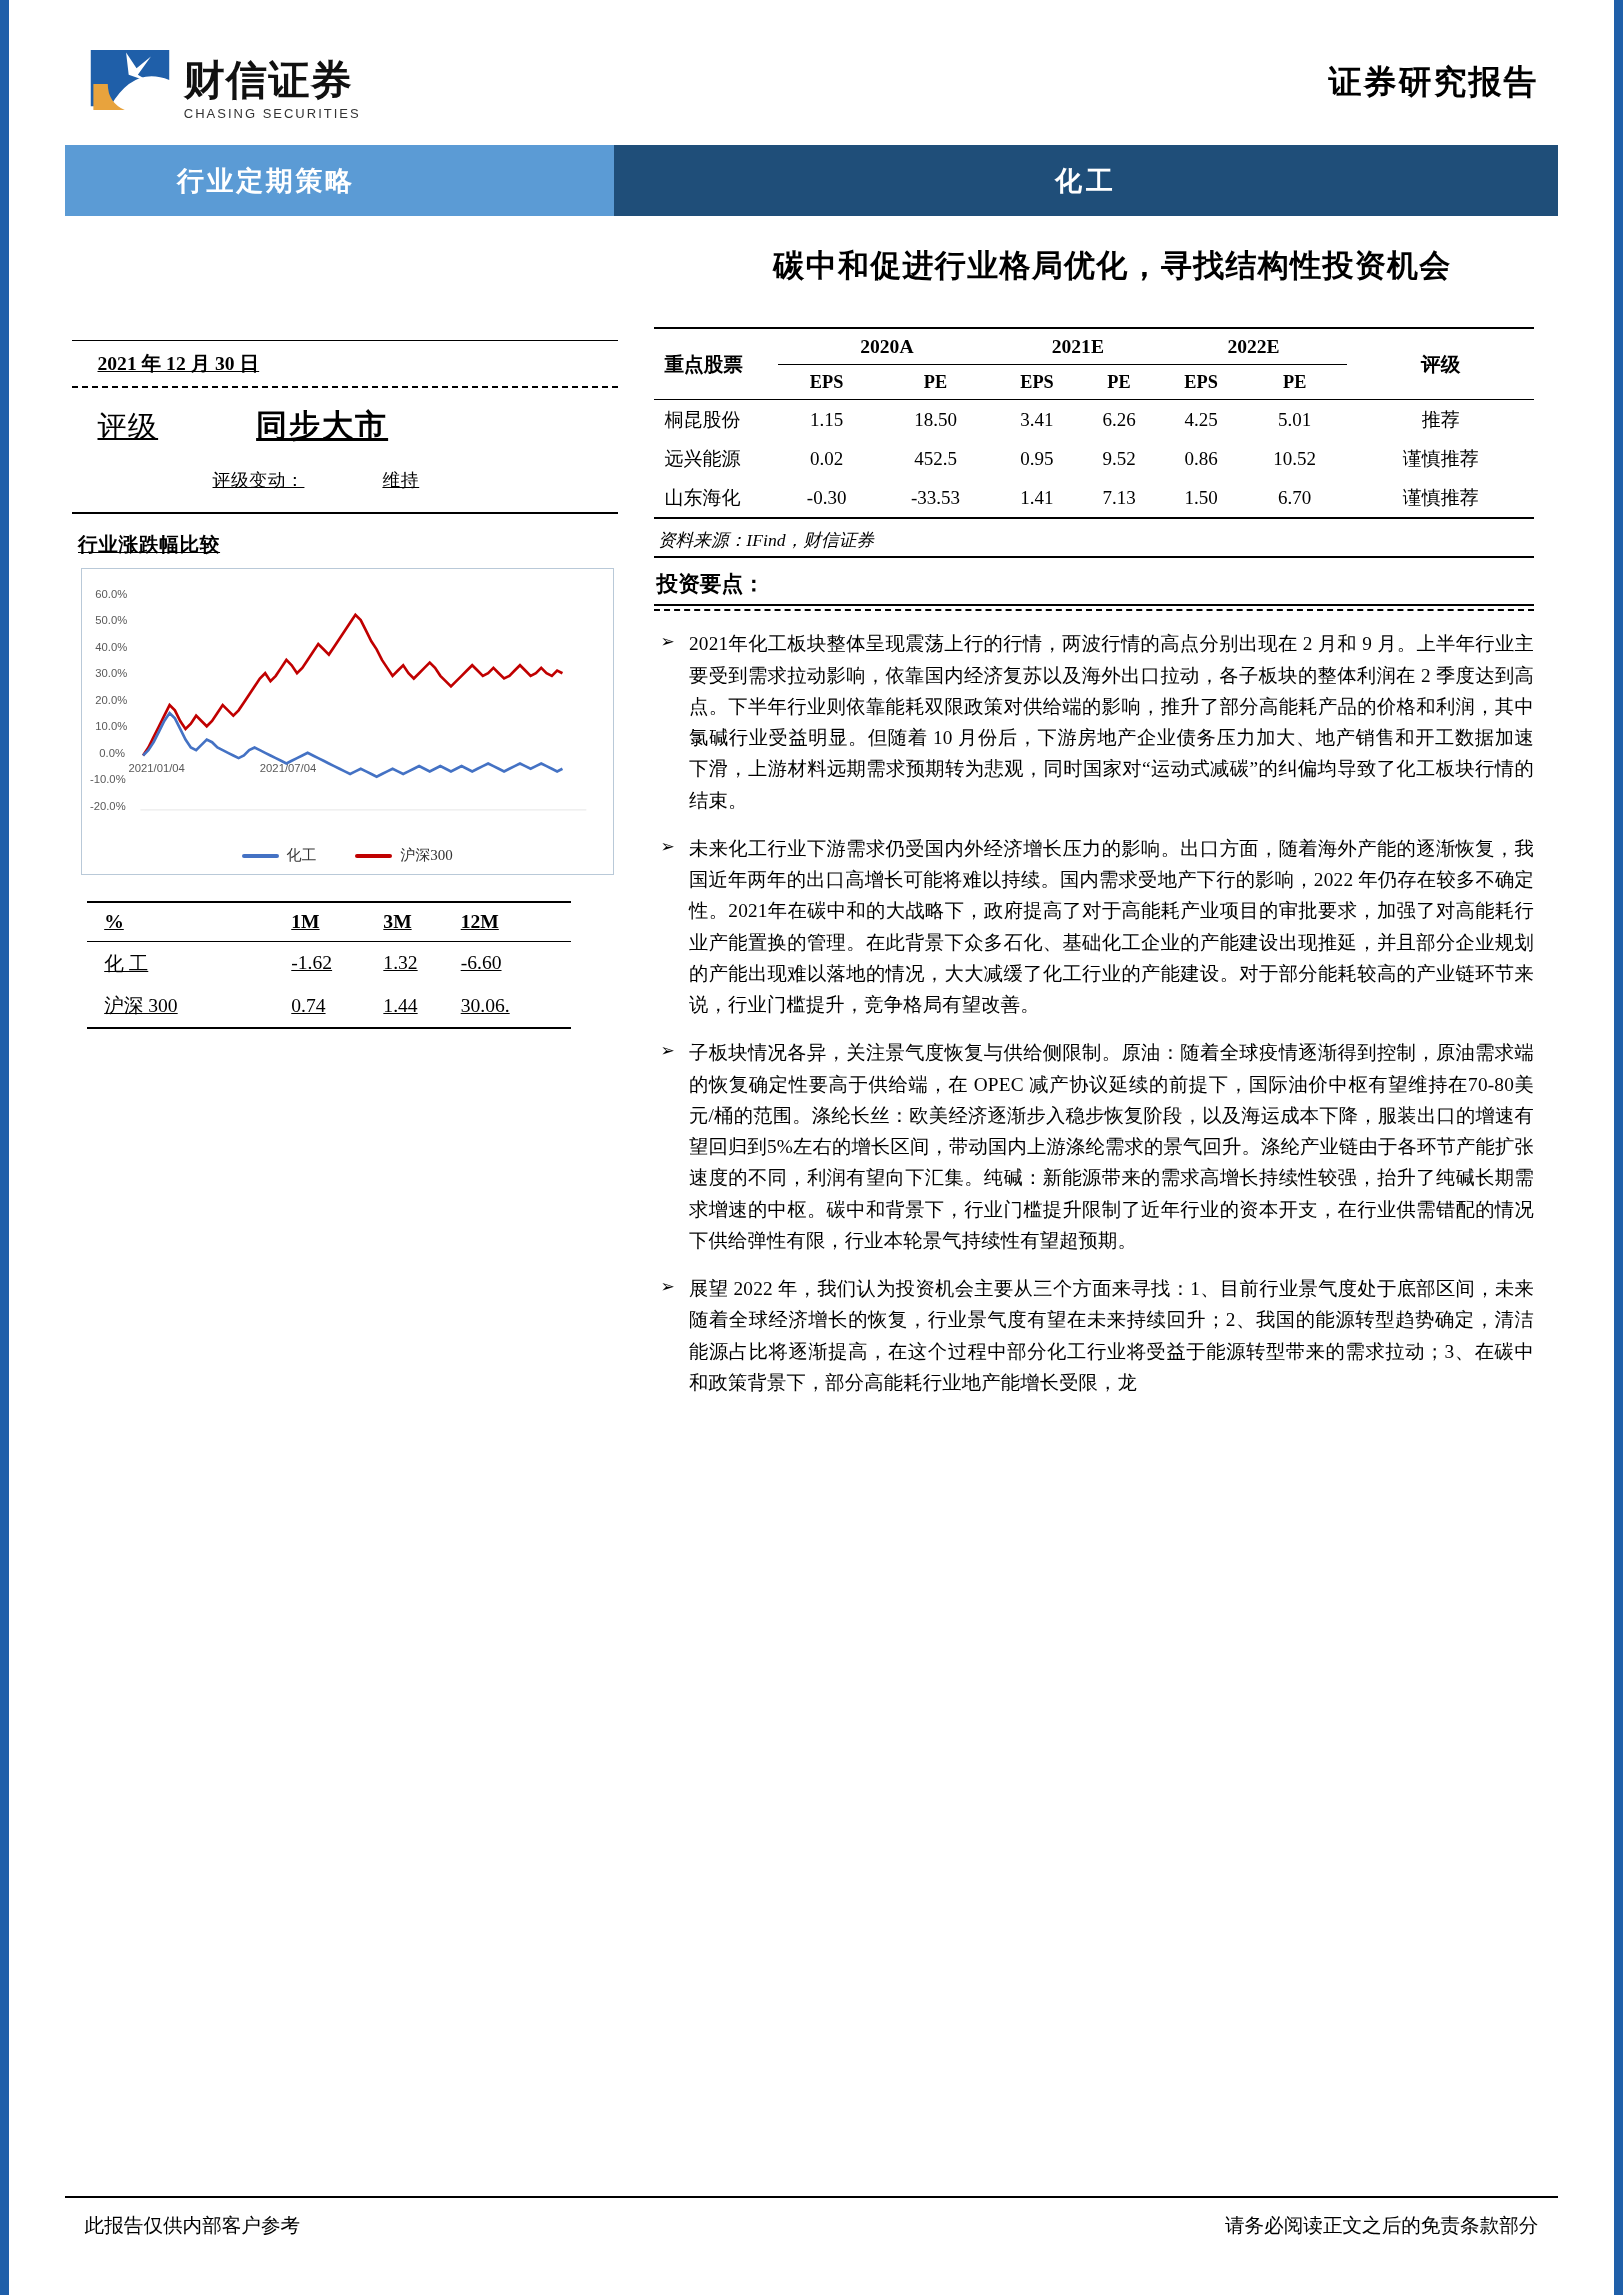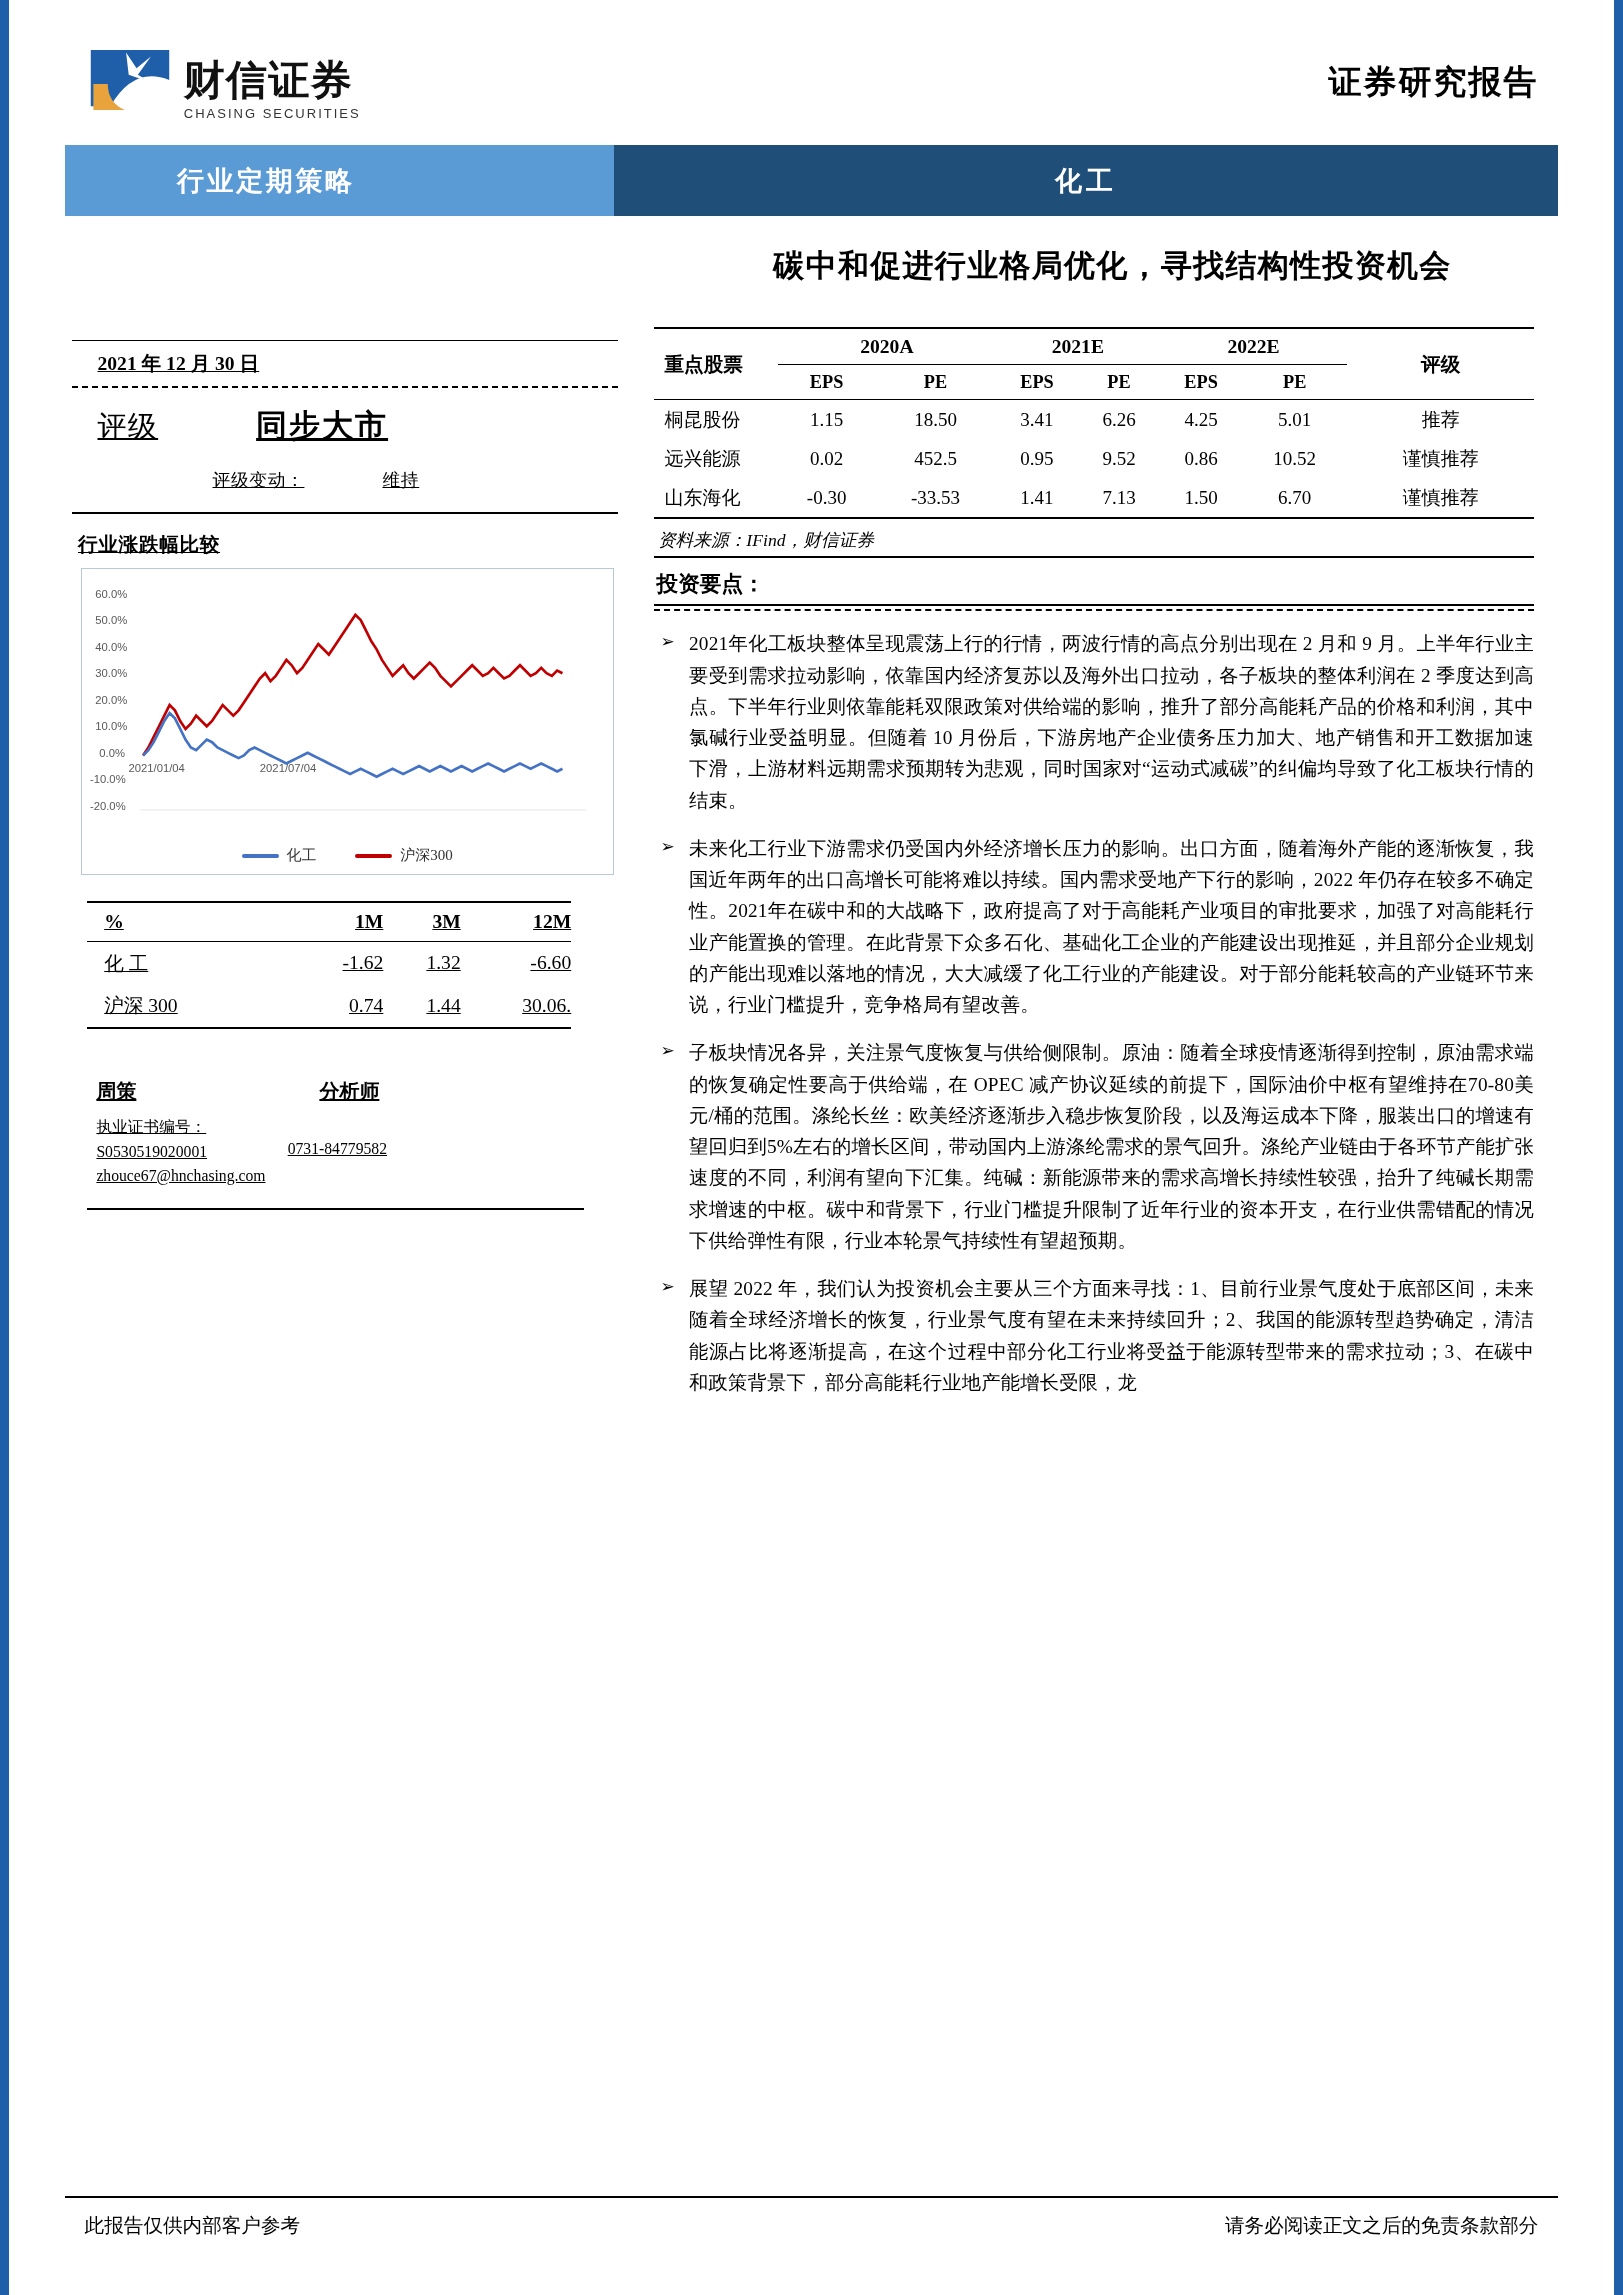--- a/index.html
+++ b/index.html
@@ -111,21 +111,21 @@
     font-size: 15px; color:#333;
   }
   .leg { display:flex; align-items:center; gap:7.8px; }
   .leg .swatch { width: 37px; height: 3.9px; border-radius:2px; display:inline-block; }
 
   
   .perf-table {
     width: 484px; margin: 26px 0 0 15.7px; border-collapse: collapse;
     font-size: 19.6px;
   }
-  .perf-table th, .perf-table td { padding: 7.8px 0; text-align:right; }
+  .perf-table th, .perf-table td { padding: 7.8px 0; text-align:left; }
   .perf-table th:first-child, .perf-table td:first-child { text-align:left; padding-left: 17px; }
   .perf-table thead th { font-weight:700; }
   .perf-top { border-top: 2px solid #000; }
   .perf-mid { border-top: 1.3px solid #000; }
   .perf-bot { border-top: 2px solid #000; }
 
   
   .analyst-wrap { margin: 37px 0 0 15.7px; width: 497px; }
   .analyst-head { display:flex; font-size: 20px; font-weight:700; padding: 11.8px 0 6.5px 9.2px; }
   .analyst-head .a2 { margin-left: 183px; }
@@ -274,36 +274,20 @@
           <tr>
             <td>沪深 300</td>
             <td>0.74</td>
             <td>1.44</td>
             <td>30.06.</td>
           </tr>
         </tbody>
       </table>
       <div class="perf-bot" style="width:484px;margin-left:15.7px"></div>
 
-      <div class="analyst-wrap">
-        <div class="analyst-head">
-          <span>周策</span>
-          <span class="a2">分析师</span>
-        </div>
-        <div class="analyst-body">
-          <div class="col1">
-            <div>
-              <span>执业证书编号：</span><span>S0530519020001</span>
-            </div>
-            <div>zhouce67@hnchasing.com</div>
-          </div>
-          <div class="col2">0731-84779582</div>
-        </div>
-        <div class="solid"></div>
-      </div>
     </div>
 
     <div class="right-col">
 
       <table class="stock-table">
         <thead>
           <tr class="tbl-line-top">
             <td class="namecol grouphdr" rowspan="2">重点股票</td>
             <td class="grouphdr grp-underline" colspan="2">2020A</td>
             <td class="grouphdr grp-underline" colspan="2">2021E</td>

